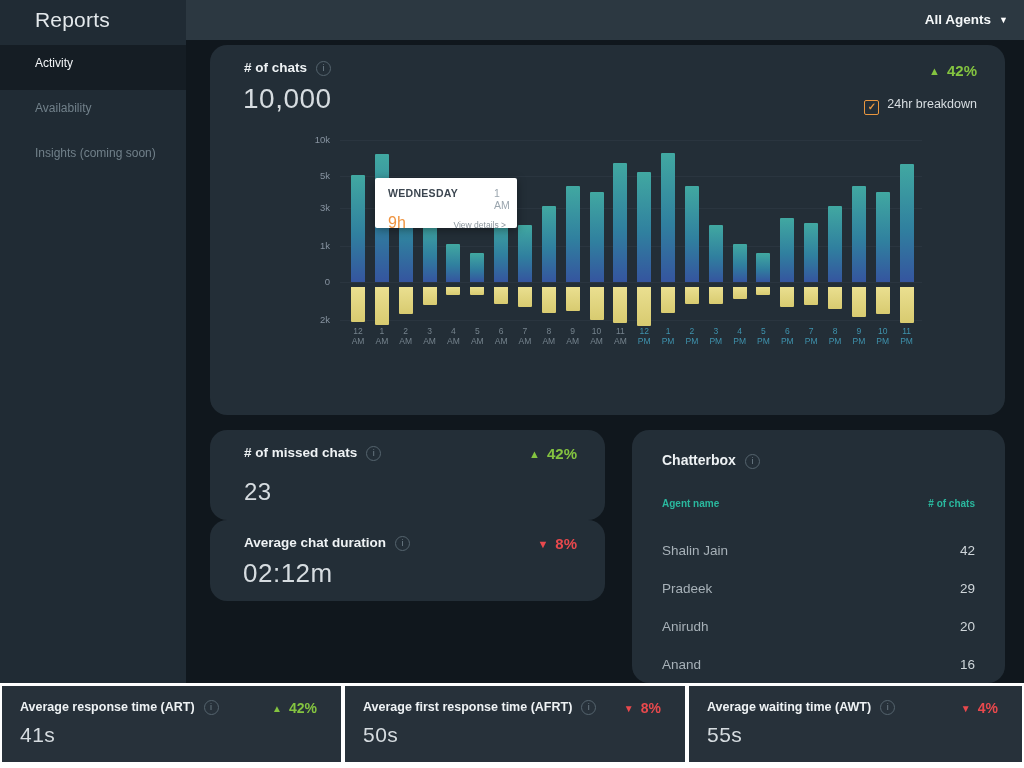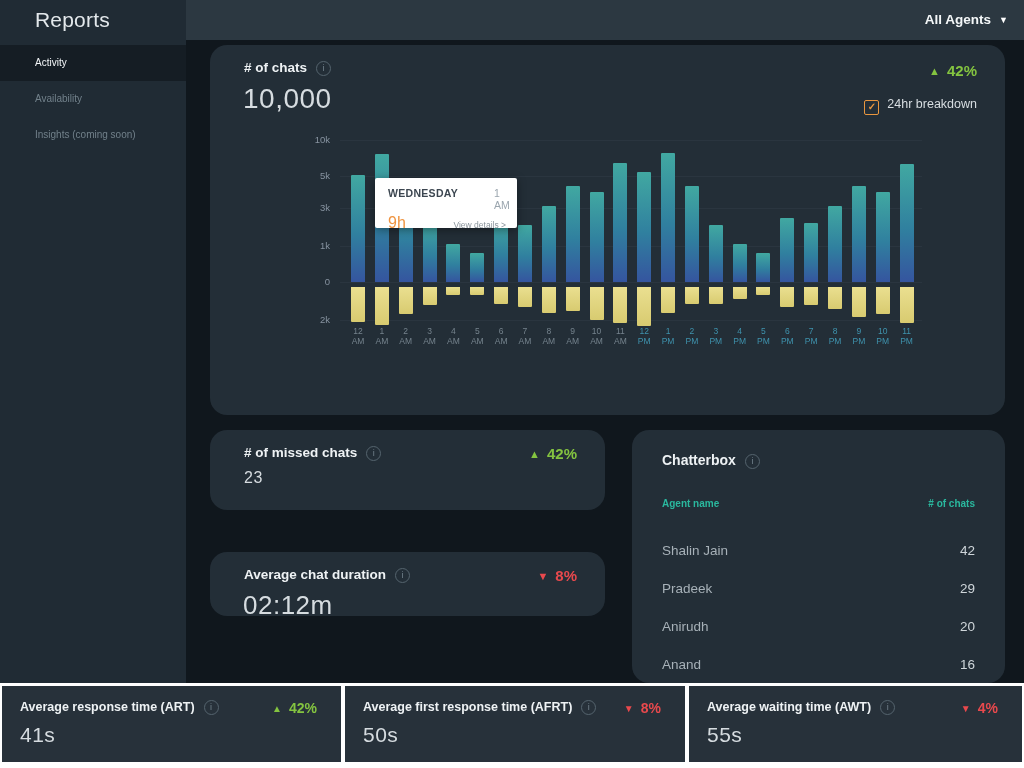--- a/index.html
+++ b/index.html
@@ -1,21 +1,21 @@
 <!DOCTYPE html>
 <html><head>
 <meta charset="utf-8">
 <style>
   html,body{margin:0;padding:0;background:#0f161c;font-family:"Liberation Sans",sans-serif;}
   #app{position:relative;width:1024px;height:768px;overflow:hidden;background:#10171d;}
   
   #sidebar{position:absolute;left:0;top:0;width:186px;height:683px;background:#202b34;}
   #sidebar-title{position:absolute;left:35px;top:8px;font-size:21px;font-weight:400;color:#e3e8eb;letter-spacing:.2px;}
   #sidebar-items{position:absolute;left:0;top:45px;width:186px;}
-  .side-item{height:36px;line-height:36px;padding-left:35px;font-size:10px;color:#71808a;cursor:pointer;}
+  .side-item{height:45px;line-height:36px;padding-left:35px;font-size:12px;color:#71808a;cursor:pointer;}
   .side-item.active{background:#151d24;color:#f2f5f7;}
   
   #topbar{position:absolute;left:186px;top:0;width:838px;height:40px;background:#2c3841;}
   .filter{position:absolute;top:0;height:40px;line-height:40px;color:#f4f7f8;font-size:13.5px;font-weight:600;cursor:pointer;white-space:nowrap;}
   .filter .caret{font-size:9px;margin-left:8px;color:#fff;vertical-align:1px;}
   #filter-time{right:118px;}
   #filter-agents{right:16px;}
   
   .card{position:absolute;background:#232e37;border-radius:17px;}
   .card-title{position:absolute;font-size:13.5px;font-weight:700;color:#eef2f4;}
@@ -45,25 +45,25 @@
   
   #tooltip{position:absolute;left:165px;top:133px;width:142px;height:50px;background:#ffffff;border-radius:2px;
            box-shadow:0 2px 10px rgba(0,0,0,.4);z-index:5;padding:9px 11px 0 13px;box-sizing:border-box;}
   #tt-row1{display:flex;justify-content:space-between;align-items:baseline;gap:36px;}
   #tt-day{font-size:10.5px;font-weight:700;color:#3c4650;letter-spacing:.3px;}
   #tt-time{font-size:10.5px;color:#9aa5ae;}
   #tt-row2{display:flex;justify-content:space-between;align-items:baseline;margin-top:3px;}
   #tt-val{font-size:16px;color:#ef9440;}
   #tt-link{font-size:8.5px;color:#8a949c;cursor:pointer;}
   
-  #missed-card{left:210px;top:430px;width:395px;height:80px;}
-  #duration-card{left:210px;top:552px;width:395px;height:64px;}
+  #missed-card{left:210px;top:430px;width:395px;height:90px;}
+  #duration-card{left:210px;top:520px;width:395px;height:81px;}
   .kpi-title{left:34px;top:15px;}
   .kpi-delta{right:28px;top:15px;}
-  #missed-value{left:34px;top:39px;font-size:16px;}
+  #missed-value{left:34px;top:48px;font-size:24px;}
   #duration-value{left:33px;top:38px;font-size:26px;}
   
   #chatterbox{left:632px;top:430px;width:373px;height:253px;}
   #cb-title{left:30px;top:22px;font-size:14px;}
   .cb-col{position:absolute;top:68px;font-size:10px;font-weight:700;color:#2ab89e;}
   #cb-col-name{left:30px;} #cb-col-count{right:30px;}
   .cb-row{position:absolute;left:0;width:373px;height:38px;cursor:pointer;}
   .cb-name{position:absolute;left:30px;top:10px;font-size:13.5px;color:#a7b1b8;}
   .cb-count{position:absolute;right:30px;top:10px;font-size:13.5px;color:#cfd6da;}
   

